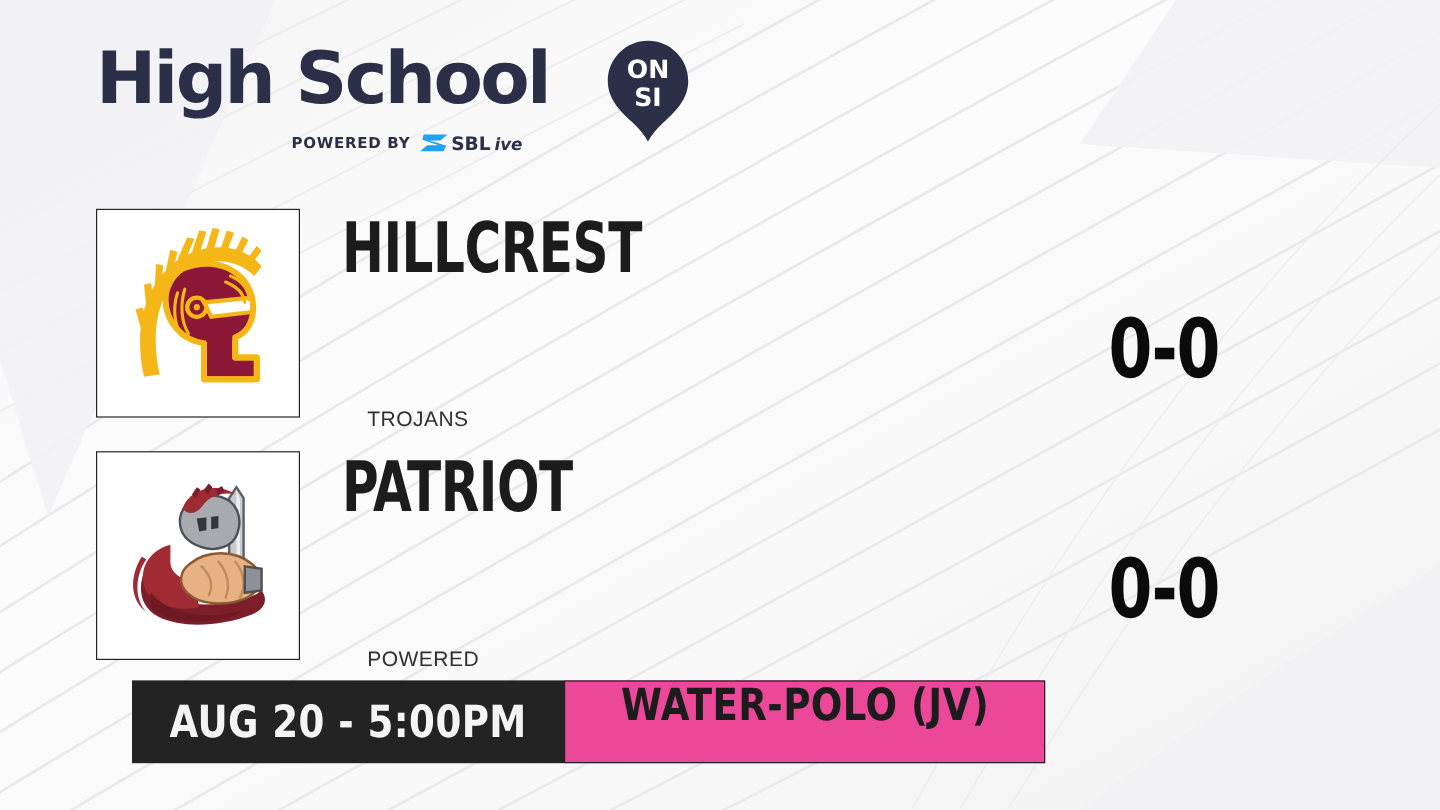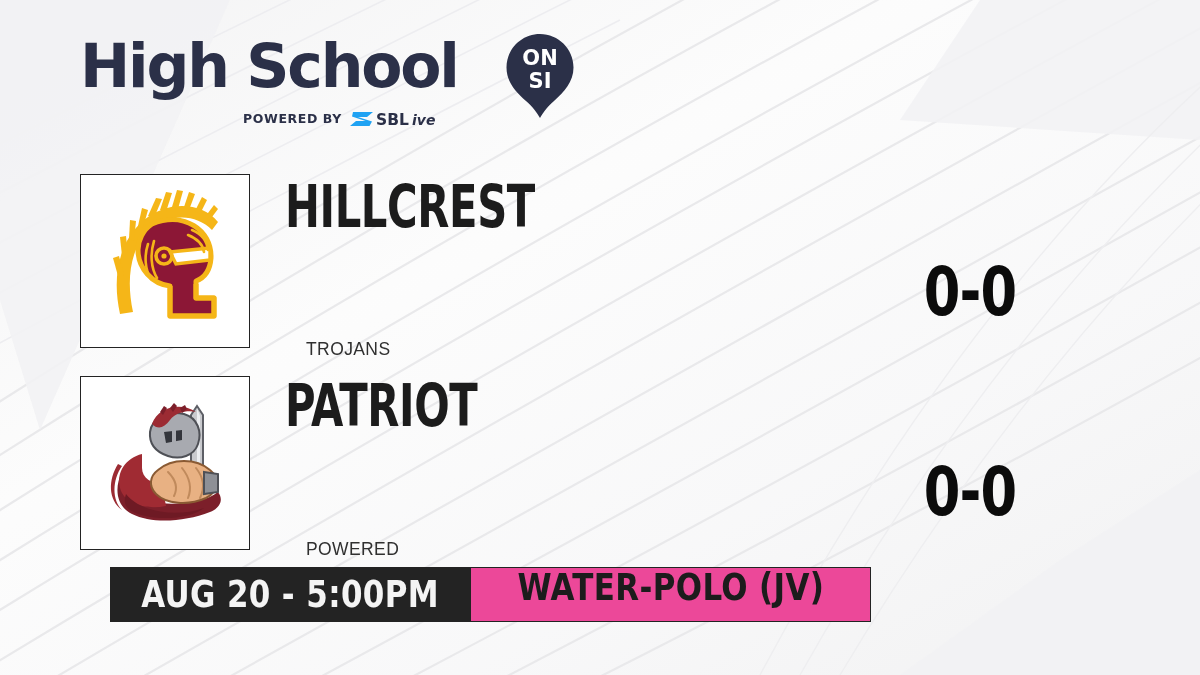--- a/index.html
+++ b/index.html
@@ -115,21 +115,21 @@
     white-space:nowrap;
     transform:scaleX(0.86);
   }
   #team-0-score { left:905px; top:258px; width:130px; text-align:center; }
   #team-1-score { left:905px; top:458px; width:130px; text-align:center; }
 
   
   #footer-bar {
     position:absolute;
     left:80px; top:567px;
-    height:55px;
+    height:69px;
     display:flex;
     align-items:stretch;
     padding-left:30px;
   }
   #datetime-chip {
     background:#232323;
     width:360px;
     display:flex; align-items:center; justify-content:center;
   }
   #datetime-text {

